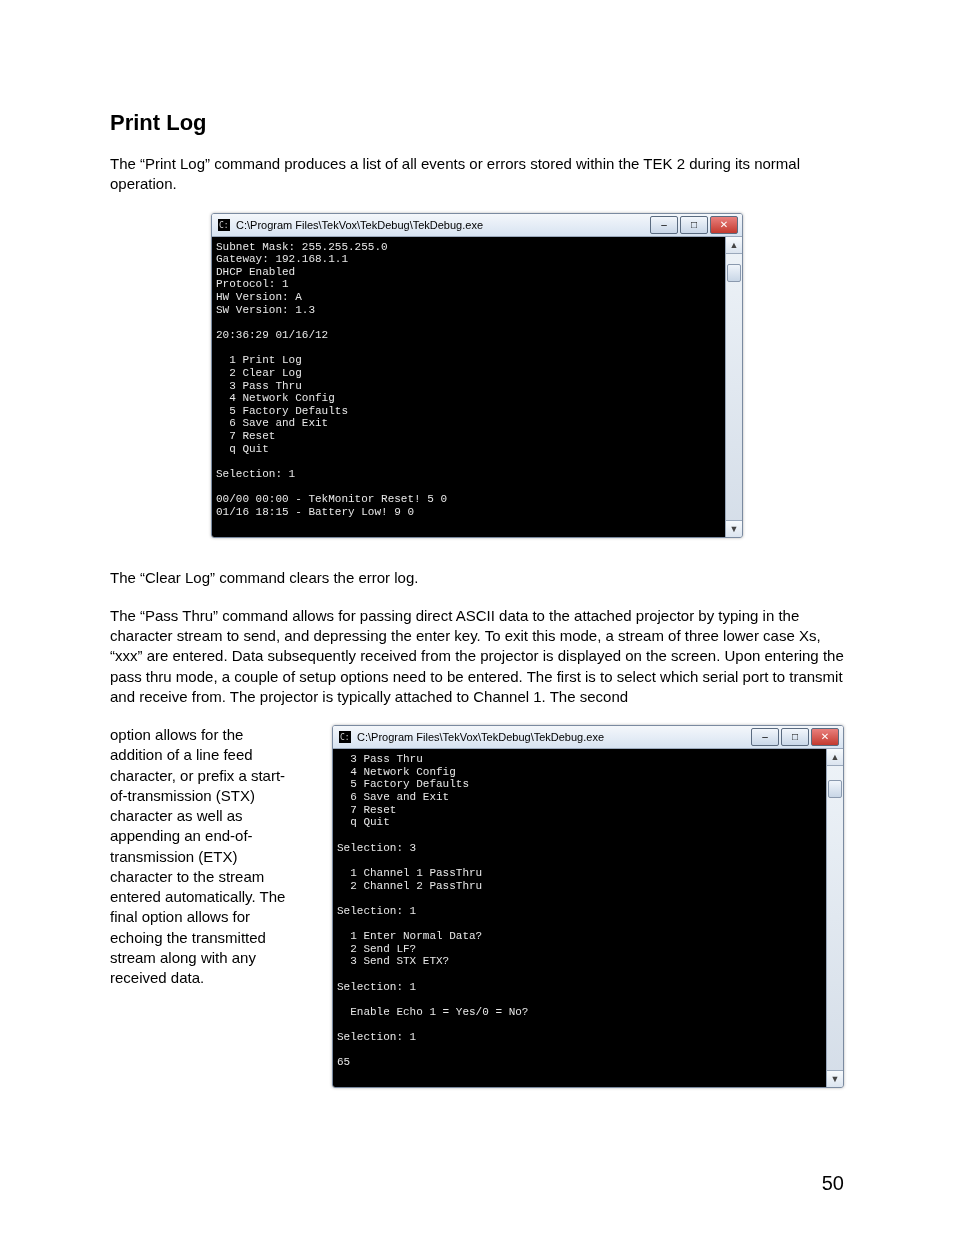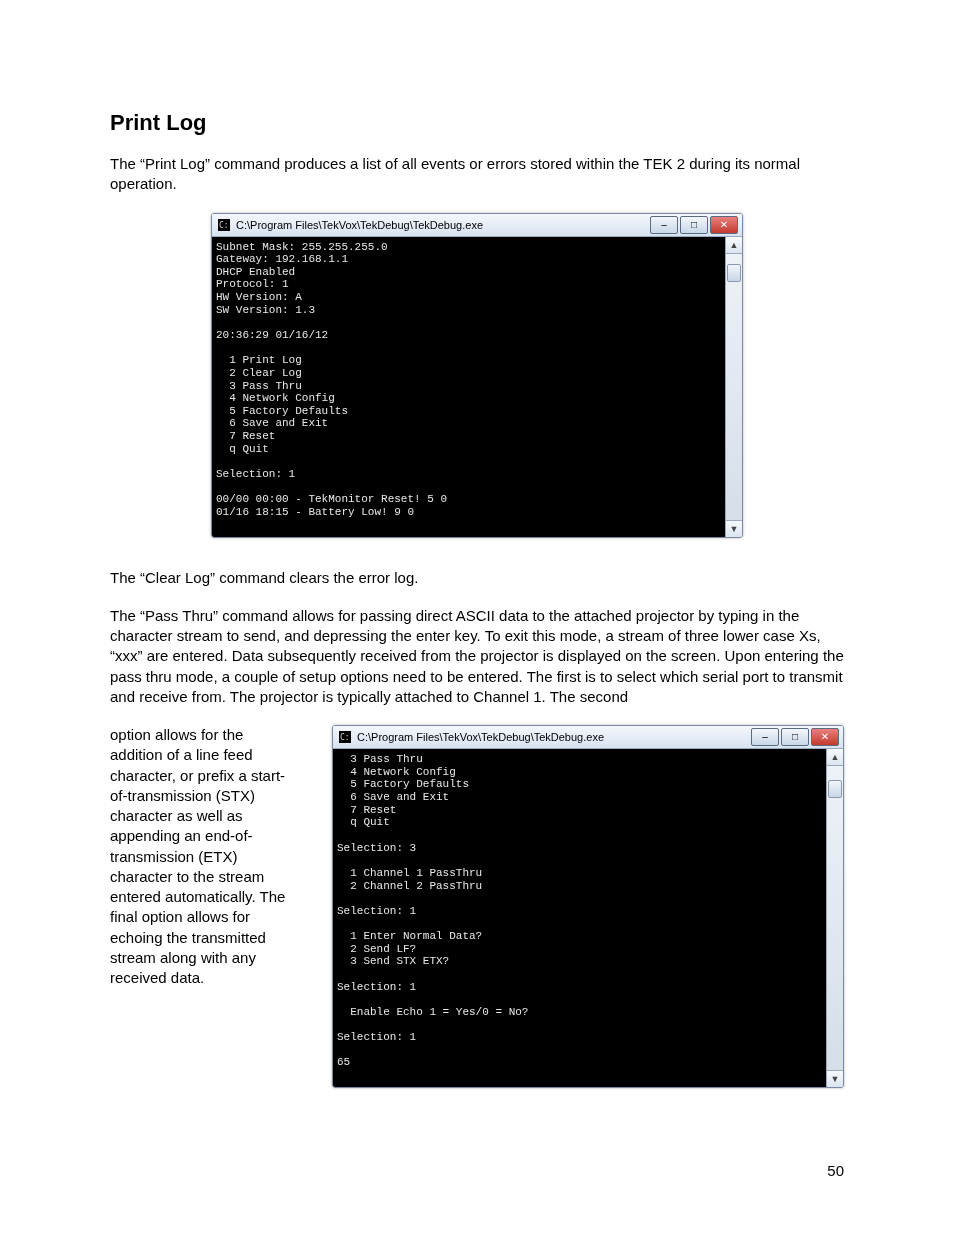--- a/index.html
+++ b/index.html
@@ -87,22 +87,22 @@
     background: linear-gradient(#f7fafd,#dbe4ef);
   }
   .sb-arrow.bottom { border-bottom:none; border-top:1px solid #9aa8bb; }
   .sb-track { flex:1; position:relative; }
   .sb-thumb {
     position:absolute; left:1px; right:1px; height:16px;
     background: linear-gradient(#f0f5fb,#c8d6e6);
     border:1px solid #8a99ae; border-radius:2px;
   }
   .page-num {
-    position:absolute; bottom:56px; right:110px;
-    font-size:15px;
+    position:absolute; bottom:40px; right:110px;
+    font-size:20px;
   }
 </style>
 </head>
 <body>
 
 <div class="page">
 
   <h2>Print Log</h2>
   <p>The “Print Log” command produces a list of all events or errors stored within the TEK 2 during its normal operation.</p>
 

